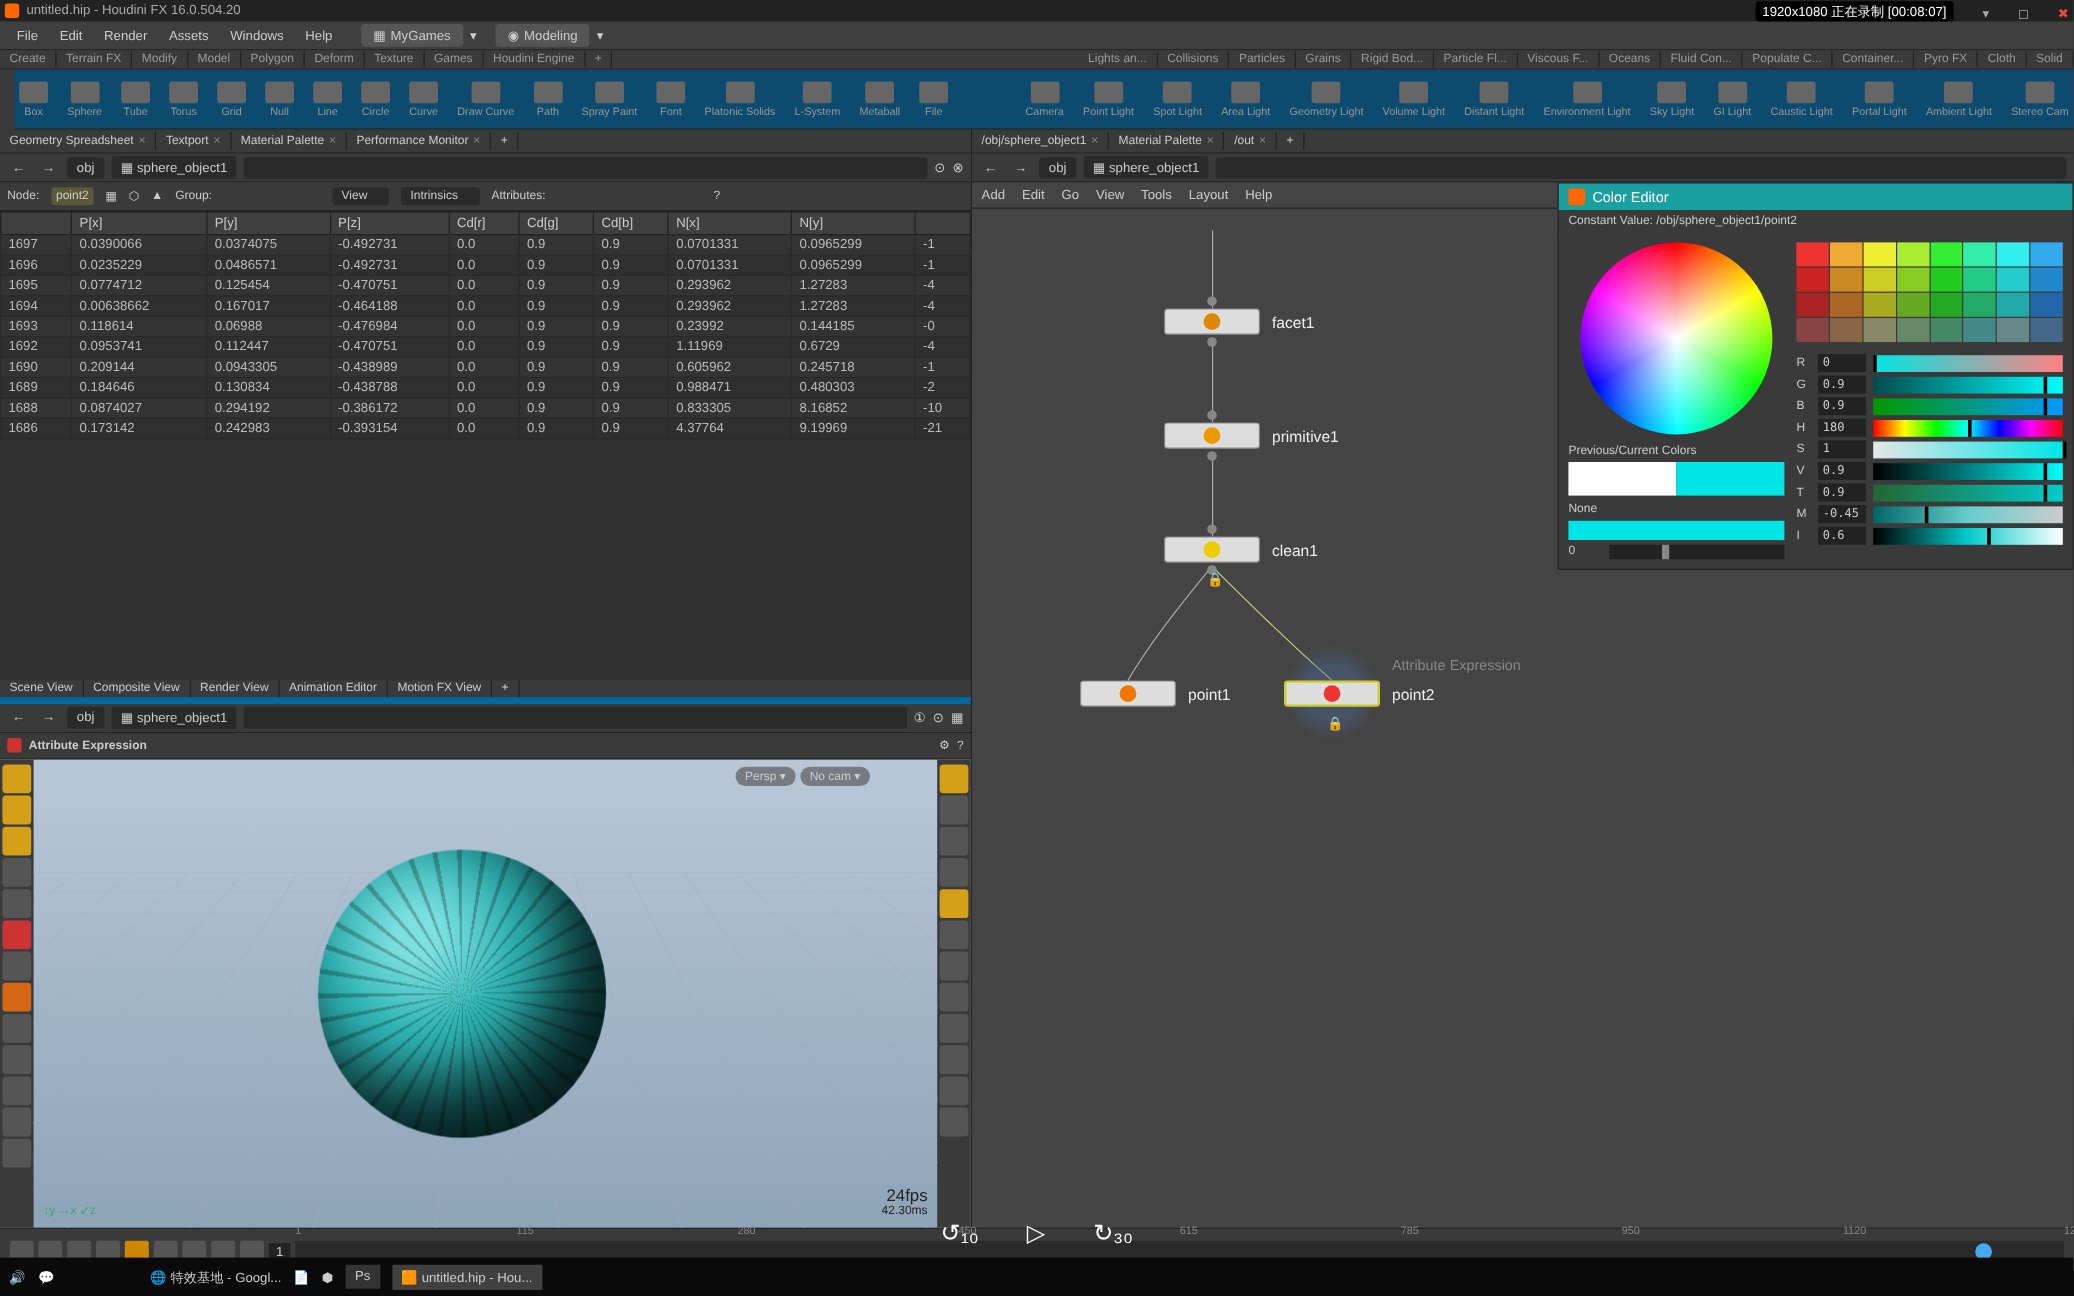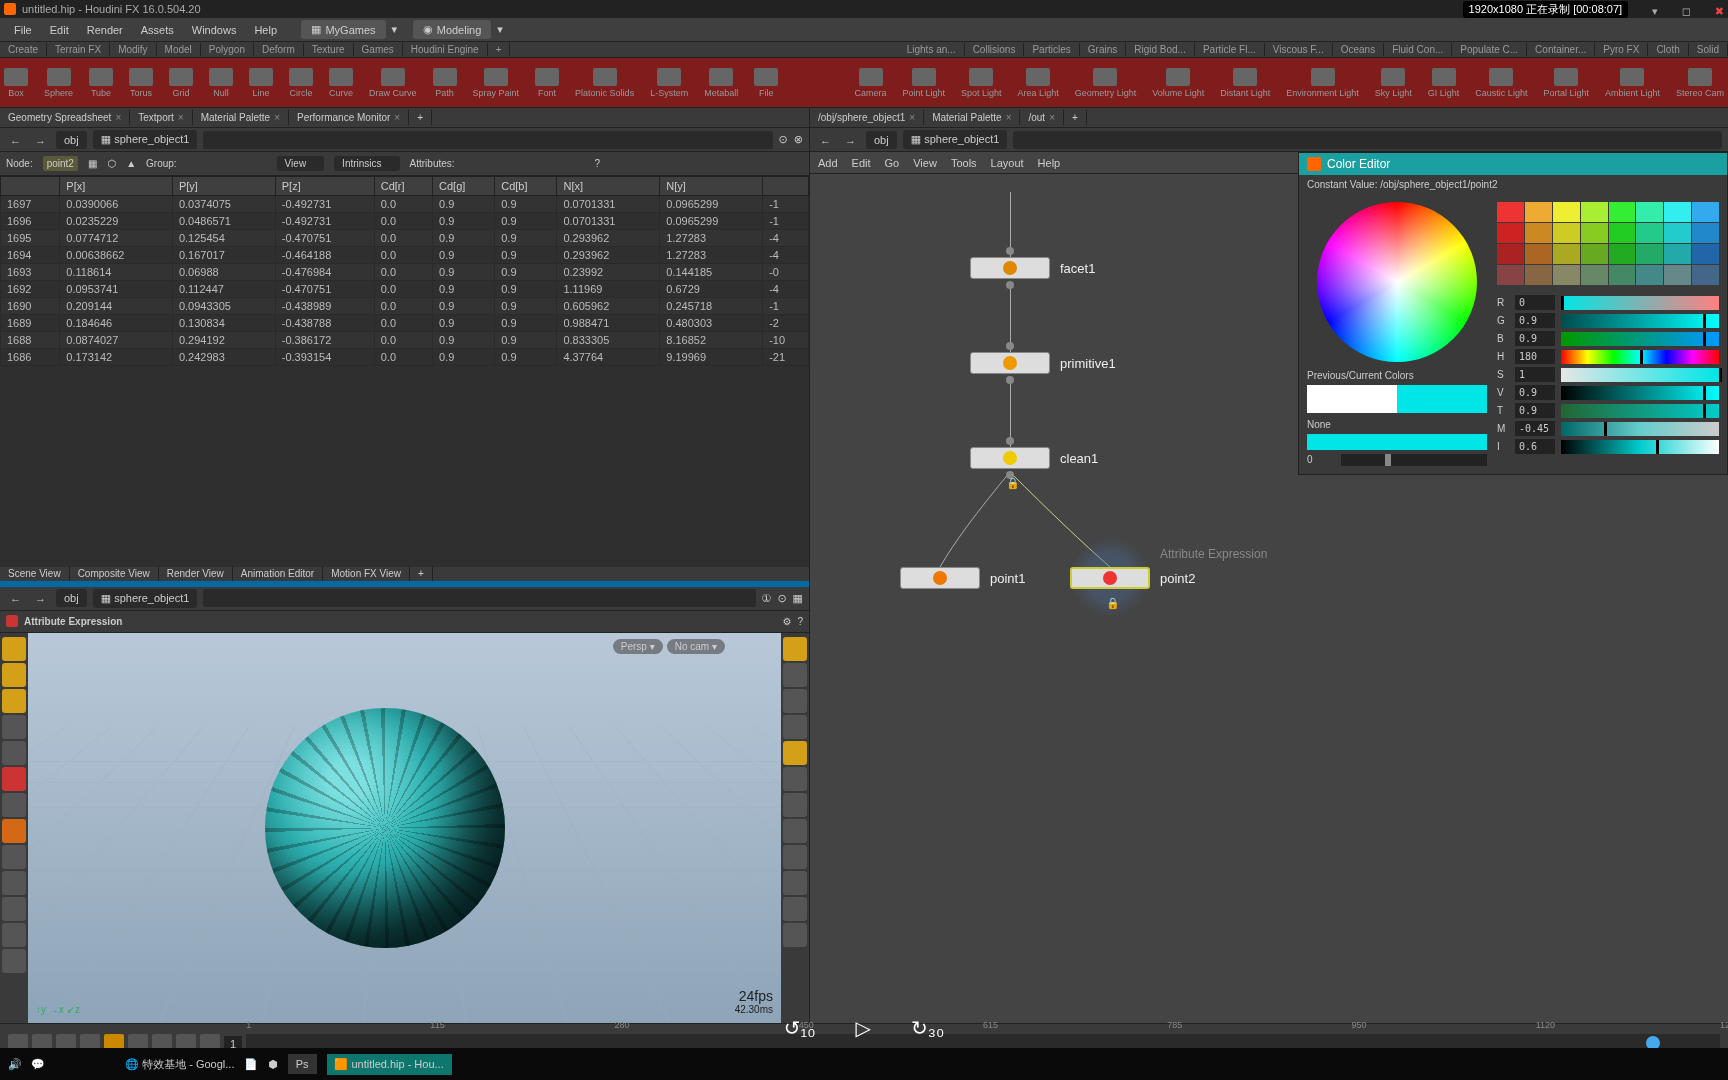--- a/index.html
+++ b/index.html
@@ -7,21 +7,21 @@
 .titlebar { height:18px; background:#222; display:flex; align-items:center; padding:0 4px; font-size:11px; color:#aaa; }
 .titlebar .orange { width:12px; height:12px; background:#ff6600; margin-right:6px; border-radius:2px; }
 .titlebar .right { margin-left:auto; display:flex; gap:24px; align-items:flex-end; }
 .rec-pill { background:#000; color:#fff; padding:1px 6px; border-radius:3px; }
 .menubar { height:24px; background:#3f3f3f; display:flex; align-items:center; padding:0 6px; gap:2px; border-bottom:1px solid #222; }
 .menubar .m { padding:3px 8px; cursor:pointer; }
 .menubar .grp { margin-left:14px; display:flex; align-items:center; gap:6px; }
 .menubar .btn { background:#555; padding:3px 10px; border-radius:3px; display:flex; align-items:center; gap:4px; }
 .shelf-tabs { height:16px; background:#3a3a3a; display:flex; align-items:center; font-size:10px; border-bottom:1px solid #222; }
 .shelf-tabs .st { padding:1px 8px; border-right:1px solid #222; color:#999; cursor:pointer; }
-.shelf { height:50px; background:#7f1d1d; display:flex; align-items:center; padding:0 4px; gap:16px; border-bottom:1px solid #222; }
+.shelf { height:50px; background:#0c4a6e; display:flex; align-items:center; padding:0 4px; gap:16px; border-bottom:1px solid #222;margin-left:12px; }
 .shelf .tool { display:flex; flex-direction:column; align-items:center; font-size:9px; color:#999; gap:2px; cursor:pointer; }
 .shelf .tool .ico { width:24px; height:18px; background:#666; border-radius:2px; }
 .split { display:flex; height:calc(100% - 165px); }
 .left-col { width:810px; display:flex; flex-direction:column; border-right:1px solid #222; }
 .right-col { flex:1; display:flex; flex-direction:column; position:relative; }
 .panel-tabs { height:20px; background:#3a3a3a; display:flex; align-items:center; font-size:10px; border-bottom:1px solid #222; }
 .panel-tabs .pt { padding:2px 8px; border-right:1px solid #222; color:#ccc; display:flex; align-items:center; gap:4px; cursor:pointer; }
 .panel-tabs .pt .x { color:#888; }
 .pathbar { height:24px; background:#3a3a3a; display:flex; align-items:center; padding:0 6px; gap:6px; border-bottom:1px solid #222; }
 .pathbar .arrow { padding:2px 4px; cursor:pointer; }
@@ -785,21 +785,21 @@
 </div>
 
 <div style="position:absolute;bottom:0;left:0;right:0;height:32px;background:#0a0a0a;display:flex;align-items:center;padding:0 8px;gap:10px;color:#ccc;font-size:11px">
   <span>🔊</span>
   <span>💬</span>
   <div style="flex:0 0 60px"></div>
   <span>🌐 <span>特效基地 - Googl...</span></span>
   <span>📄</span>
   <span>⬢</span>
   <span style="background:#333;padding:4px 8px">Ps</span>
-  <span style="background:#0f766e;padding:4px 8px">🟧 <span>untitled.hip - Hou...</span></span>
+  <span style="background:#404040;padding:4px 8px">🟧 <span>untitled.hip - Hou...</span></span>
   <div style="flex:1"></div>
 </div>
 
 <div class="playback">
   <span>↺₁₀</span>
   <span>▷</span>
   <span>↻₃₀</span>
 </div>
 
 </body></html>

